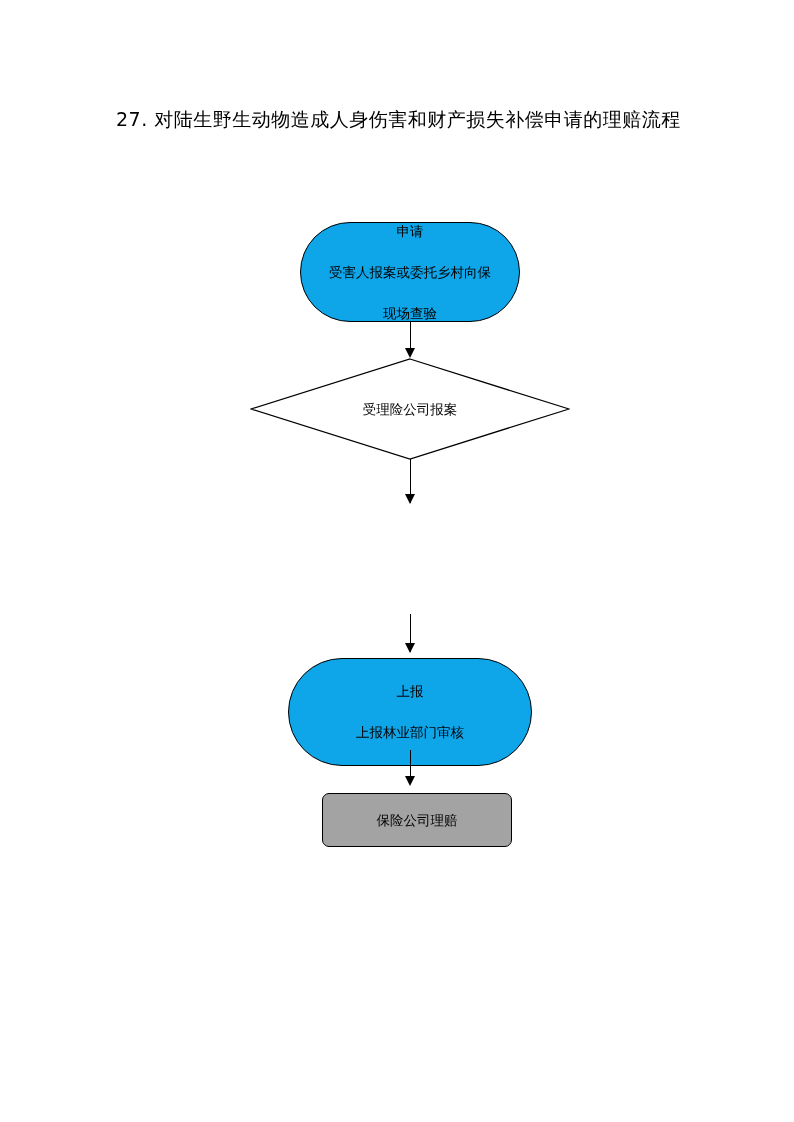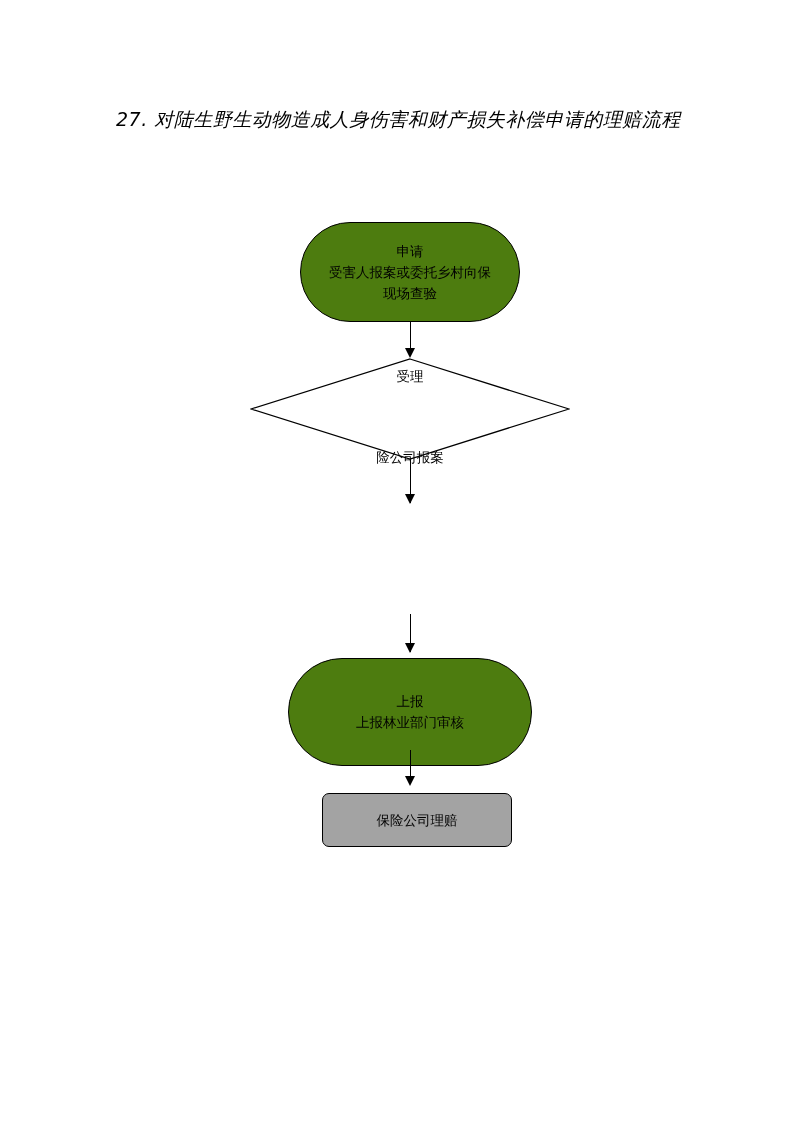--- a/index.html
+++ b/index.html
@@ -24,21 +24,20 @@
     position: absolute;
     left: 116px;
     top: 96px;
     width: 580px;
     font-family: "DejaVu Sans", "Liberation Sans", sans-serif;
     font-size: 19px;
     line-height: 46px;
     letter-spacing: 0.5px;
     color: #000;
     white-space: pre-wrap;
-    font-style: italic;
   }
   .flow {
     position: absolute;
     left: 0;
     top: 0;
     width: 794px;
     height: 1122px;
   }
   .node {
     position: absolute;
@@ -48,45 +47,45 @@
     align-items: center;
     justify-content: center;
     text-align: center;
     font-size: 13.5px;
     line-height: 21px;
     color: #000;
   }
   .stadium {
     border: 1.3px solid #000;
     border-radius: 999px;
-    background: #4d7c0f;
+    background: #0ea5e9;
+    gap: 20px;
   }
   .rect {
     border: 1.3px solid #000;
     border-radius: 7px;
     background: #a3a3a3;
   }
   .diamond-wrap {
     position: absolute;
   }
   .diamond-wrap svg {
     position: absolute;
     left: 0;
     top: 0;
   }
   .diamond-label {
     position: absolute;
     left: 0;
-    top: 8px;
+    top: 0;
     width: 100%;
     height: 100%;
     display: flex;
-    flex-direction: column;
     align-items: center;
-    justify-content: space-between;
+    justify-content: center;
     text-align: center;
     font-size: 13.5px;
     line-height: 21px;
   }
   .line {
     position: absolute;
     background: #000;
     width: 1.4px;
   }
   .arrowhead {

